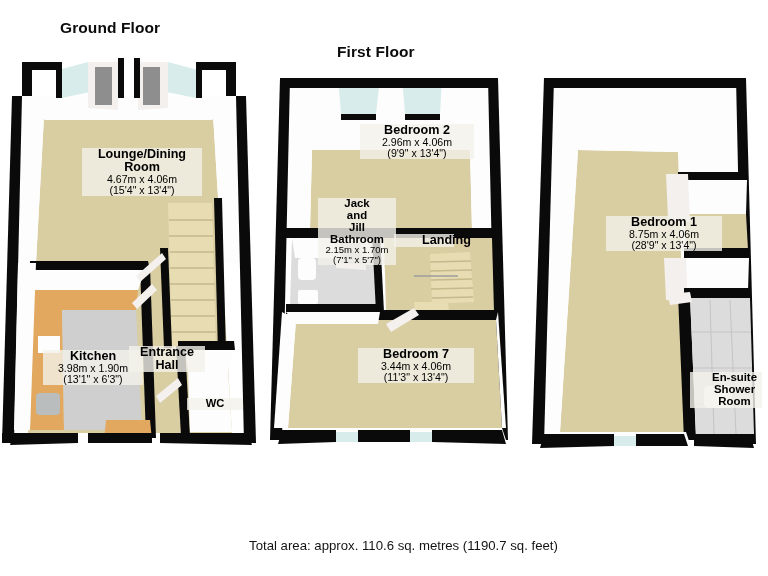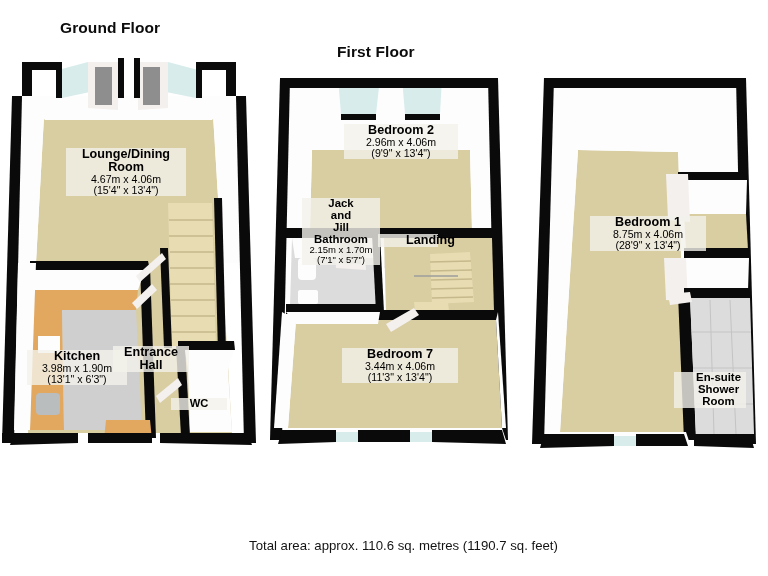--- a/index.html
+++ b/index.html
@@ -46,20 +46,21 @@
   
   .room-label {
     position: absolute;
     text-align: center;
     color: #000000;
     background: rgba(243,241,234,0.80);
     line-height: 1.04;
     white-space: nowrap;
     padding: 0px 3px;
     box-sizing: border-box;
+    margin-left: 16px;
   }
   .room-label .rl-name {
     font-size: 12.6px;
     font-weight: bold;
     display: block;
   }
   .room-label .rl-dim {
     font-size: 10.6px;
     font-weight: normal;
     display: block;

